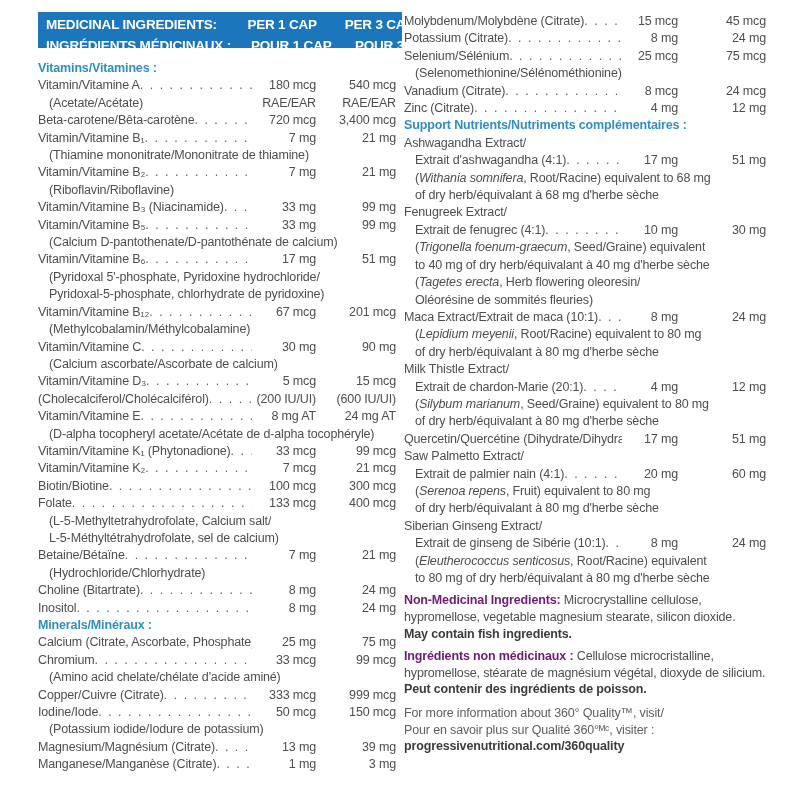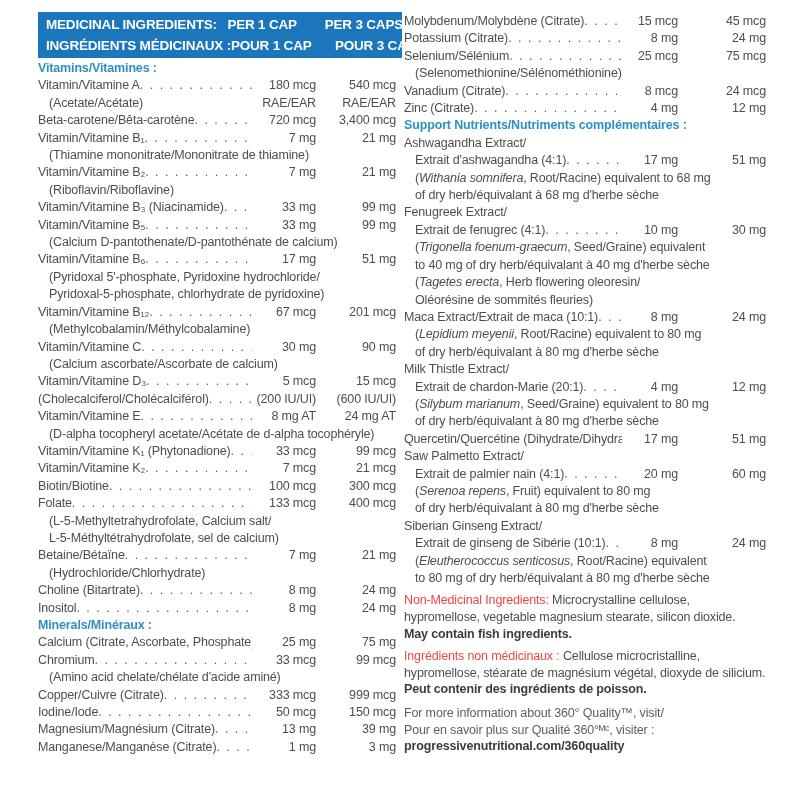--- a/index.html
+++ b/index.html
@@ -1,46 +1,46 @@
 <!DOCTYPE html>
 <html><head>
 <meta charset="utf-8">
 <style>
   html,body{margin:0;padding:0;width:800px;height:800px;background:#ffffff;overflow:hidden;}
   body{font-family:"Liberation Sans","DejaVu Sans",sans-serif;color:#4d4e50;}
   #label-root{position:relative;width:800px;height:800px;background:#ffffff;}
 
   
-  #header-bar{position:absolute;left:38px;top:12px;width:364px;height:46px;background:#1b76bc;
+  #header-bar{position:absolute;left:38px;top:12px;width:364px;height:36px;background:#1b76bc;
     color:#ffffff;font-weight:bold;font-size:13.5px;line-height:21px;letter-spacing:-0.2px;
     padding:2px 7px 2px 8px;box-sizing:border-box;}
   .header-row{display:flex;white-space:nowrap;}
   .header-row .h-label{flex:1 1 auto;}
-  .header-row .h-c1{width:80px;text-align:right;flex:0 0 auto;}
+  .header-row .h-c1{width:80px;text-align:right;flex:0 0 auto;margin-left:20px;}
   .header-row .h-c2{width:86px;text-align:center;flex:0 0 auto;margin-left:24px;}
 
   
   .col{position:absolute;font-size:12.5px;line-height:17.4px;letter-spacing:-0.15px;}
   #left-col{left:38px;top:60px;width:358px;}
   #right-col{left:404px;top:13px;width:362px;}
 
   .row.line{display:flex;align-items:baseline;white-space:nowrap;}
   .row .name{flex:0 1 auto;overflow:hidden;}
   .row .dots{flex:1 1 0;min-width:0;overflow:hidden;color:#5b5c5e;}
   .row .dots::after{content:" . . . . . . . . . . . . . . . . . . . . . . . . . . . . . . . . . . . . . . . . . . . . .";letter-spacing:1.5px;}
   .row .fill{flex:1 1 0;}
   .row .v1,.row .v3{flex:0 0 auto;text-align:right;}
   #left-col .v1{width:64px;} #left-col .v3{width:80px;}
   #right-col .v1{width:56px;} #right-col .v3{width:88px;}
   .row.indent{padding-left:11px;}
   .row.heading{color:#2f8fc4;font-weight:bold;}
   .it{font-style:italic;}
 
   .para{margin-top:5px;line-height:16.8px;}
-  .para .lead{color:#ef4444;font-weight:normal;}
+  .para .lead{color:#701a75;font-weight:bold;}
   .para.bold-line{margin-top:0;font-weight:bold;color:#3b3c3e;}
   .note{line-height:16.4px;color:#5d5e60;}
   .para.bold-line + .note{margin-top:7px;}
   .note.bold{font-weight:bold;color:#3b3c3e;}
 </style>
 </head>
 <body>
 
 <div id="label-root">
 
@@ -233,20 +233,23 @@
         <span class="dots"></span>
         <span class="v1">333 mcg</span>
         <span class="v3">999 mcg</span>
       </div>
       <div class="row line">
         <span class="name">Iodine/Iode</span>
         <span class="dots"></span>
         <span class="v1">50 mcg</span>
         <span class="v3">150 mcg</span>
       </div>
+      <div class="row line indent">
+        <span class="name">(Potassium iodide/Iodure de potassium)</span>
+      </div>
       <div class="row line">
         <span class="name">Magnesium/Magnésium (Citrate)</span>
         <span class="dots"></span>
         <span class="v1">13 mg</span>
         <span class="v3">39 mg</span>
       </div>
       <div class="row line">
         <span class="name">Manganese/Manganèse (Citrate)</span>
         <span class="dots"></span>
         <span class="v1">1 mg</span>

